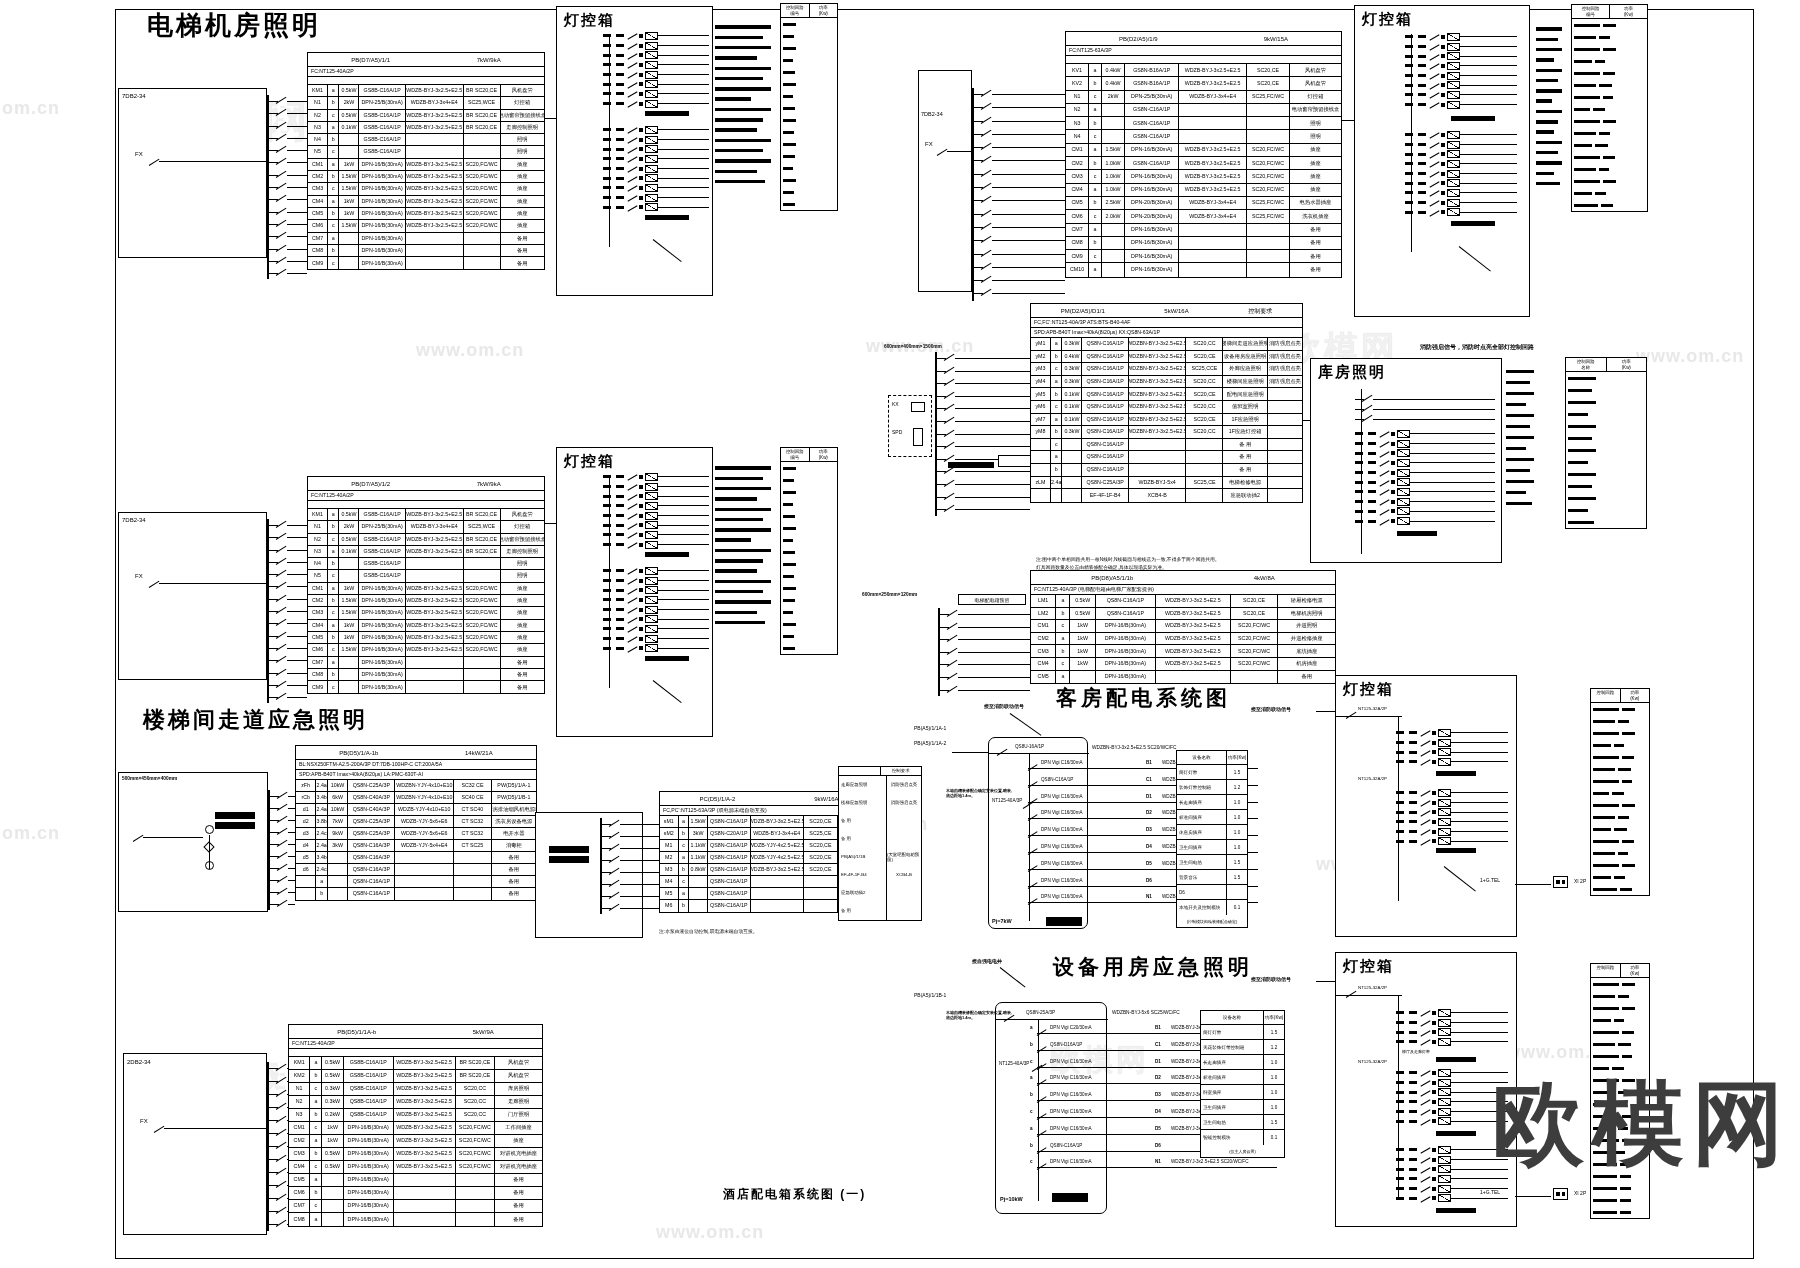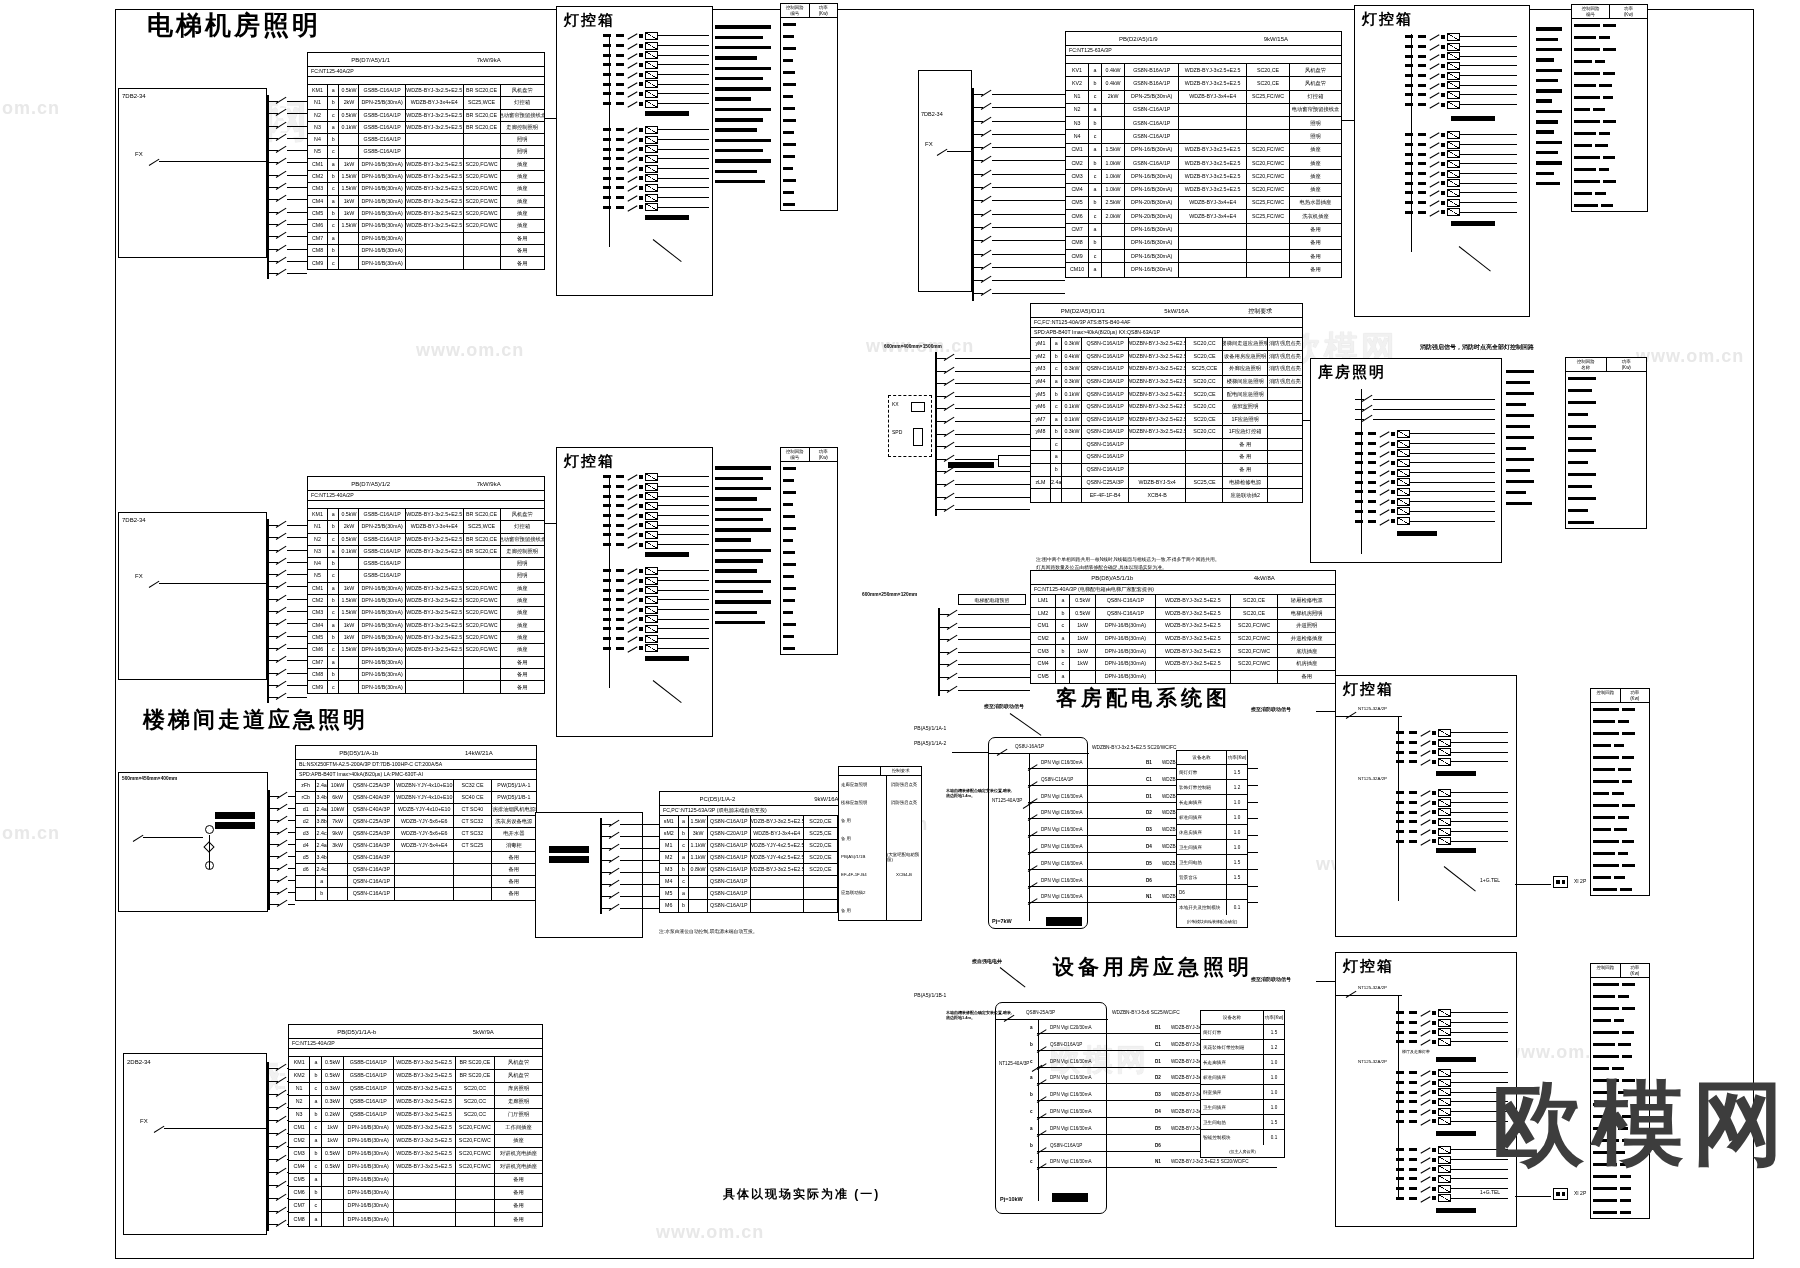--- a/index.html
+++ b/index.html
@@ -3330,15 +3330,15 @@
     </div>
 </div>
 <div class="lbl" style="left:1480px;top:1190px;font-size:5px">1+G.TEL</div>
 <div class="hline" style="left:1515px;top:1196px;width:36px"></div>
 <div class="sock" style="left:1553px;top:1188px">
     <i></i>
     <i></i>
   </div>
 <div class="lbl" style="left:1574px;top:1191px;font-size:5px">XI  2P</div>
 
-<div class="title" style="left:723px;top:1186px;font-size:12px;letter-spacing:2px">具体以现场实际为准 (一)</div>
+<div class="title" style="left:723px;top:1186px;font-size:12px;letter-spacing:2px">酒店配电箱系统图 (一)</div>
 
 <div class="wmbig" style="left:1492px;top:1062px;font-size:92px">欧模网</div>
 
 </body></html>

